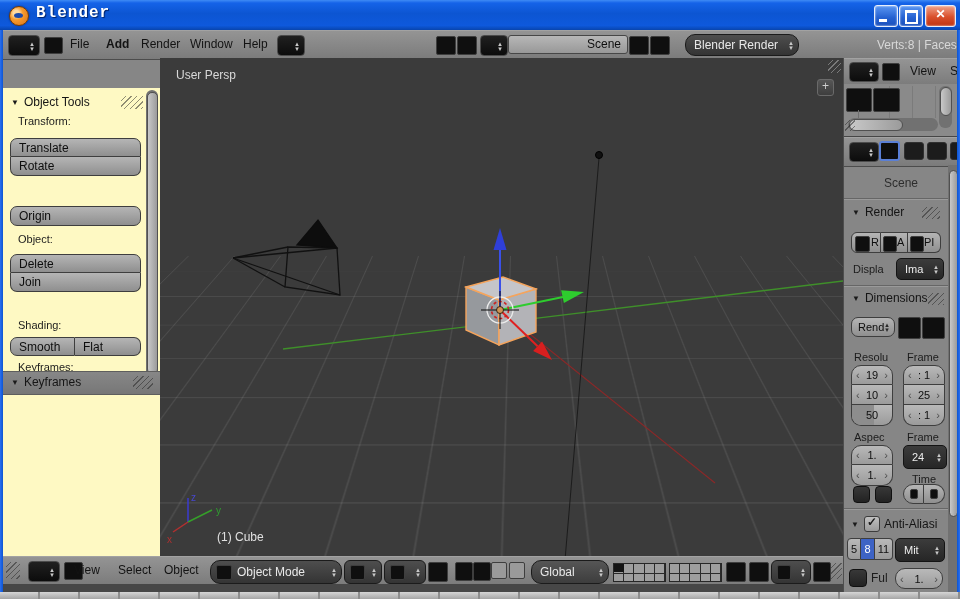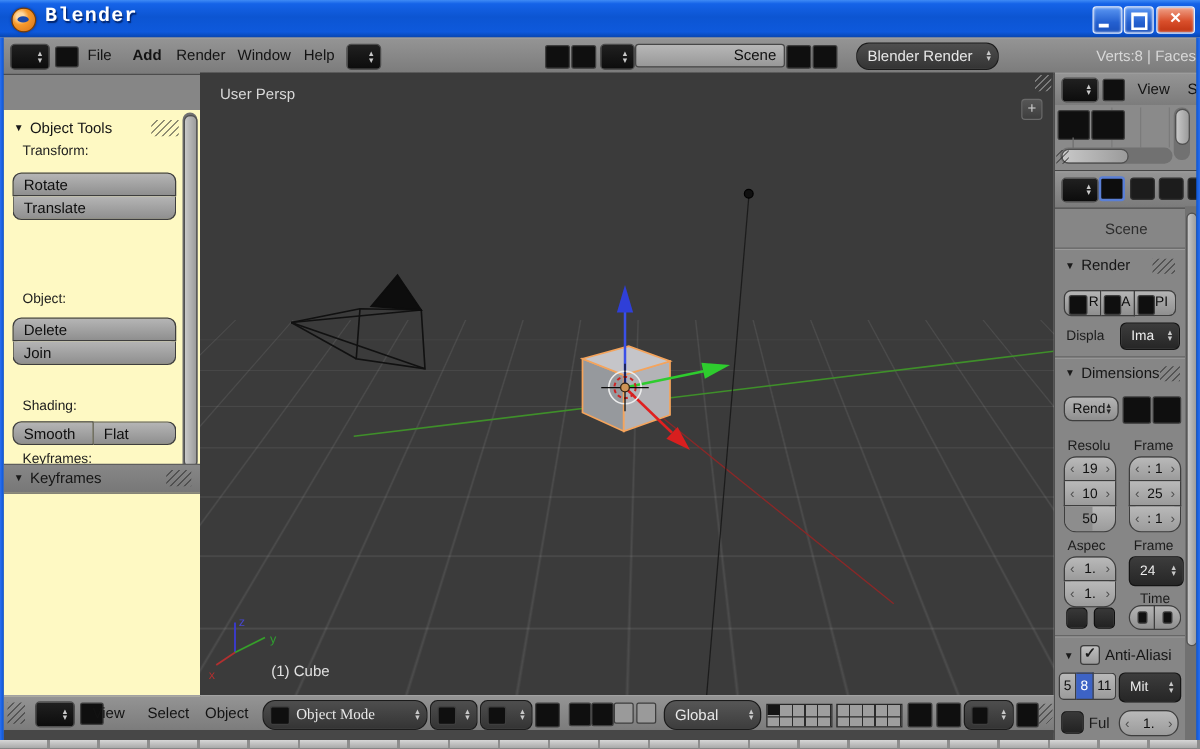--- a/index.html
+++ b/index.html
@@ -131,23 +131,24 @@
     </div>
     <span class="abs stats" style="left:877px;top:0;">Verts:8 | Faces:6</span>
   </div>
 
   <div class="abs" style="left:3px;top:58px;width:157px;height:498px;background:#fef9c3;border-right:1px solid #555;overflow:hidden;margin-top:30px;">
     <div class="abs phead" style="left:8px;top:7px;"><span class="tri">▼</span><span>Object Tools</span></div>
     <div class="abs grip" style="left:118px;top:8px;width:22px;height:13px;"></div>
 
     <span class="abs lbl" style="left:15px;top:27px;">Transform:</span>
     <div class="abs grp" style="left:7px;top:50px;width:131px;">
+      <div class="btn" style="height:19px;">Translate</div>
       <div class="btn" style="height:19px;">Rotate</div>
-      <div class="btn" style="height:19px;">Translate</div>
-    </div>
+    </div>
+    <div class="abs btn single" style="left:7px;top:118px;width:131px;height:20px;">Origin</div>
 
     <span class="abs lbl" style="left:15px;top:145px;">Object:</span>
     <div class="abs grp" style="left:7px;top:166px;width:131px;">
       <div class="btn" style="height:19px;">Delete</div>
       <div class="btn" style="height:19px;">Join</div>
     </div>
 
     <span class="abs lbl" style="left:15px;top:231px;">Shading:</span>
     <div class="abs btn" style="left:7px;top:249px;width:65px;height:19px;border-radius:7px 0 0 7px;">Smooth</div>
     <div class="abs btn" style="left:72px;top:249px;width:66px;height:19px;border-radius:0 7px 7px 0;border-left-width:0;">Flat</div>
@@ -383,21 +384,21 @@
     <div class="abs grip" style="left:3px;top:5px;width:14px;height:17px;"></div>
     <div class="abs ed-dd" style="left:25px;top:4px;width:30px;height:19px;">
         <span class="updn"></span>
       </div>
     <div class="abs dsq" style="left:61px;top:5px;width:17px;height:16px;"></div>
     <span class="abs mi" style="left:71px;">View</span>
     <span class="abs mi" style="left:115px;">Select</span>
     <span class="abs mi" style="left:161px;">Object</span>
     <div class="abs dmenu" style="left:207px;top:3px;width:130px;height:22px;">
       <span class="abs dsq" style="left:5px;top:4px;width:14px;height:13px;"></span>
-      <span class="txt" style="left:26px;font-family:Liberation Serif, serif;">Object Mode</span>
+      <span class="txt" style="left:26px;">Object Mode</span>
       <span class="updn"></span>
     </div>
     <div class="abs dmenu" style="left:341px;top:3px;width:36px;height:22px;border-radius:6px;">
       <span class="abs dsq" style="left:5px;top:4px;width:13px;height:13px;"></span>
       <span class="updn"></span>
     </div>
     <div class="abs dmenu" style="left:381px;top:3px;width:40px;height:22px;border-radius:6px;">
       <span class="abs dsq" style="left:5px;top:4px;width:13px;height:13px;"></span>
       <span class="updn"></span>
     </div>

